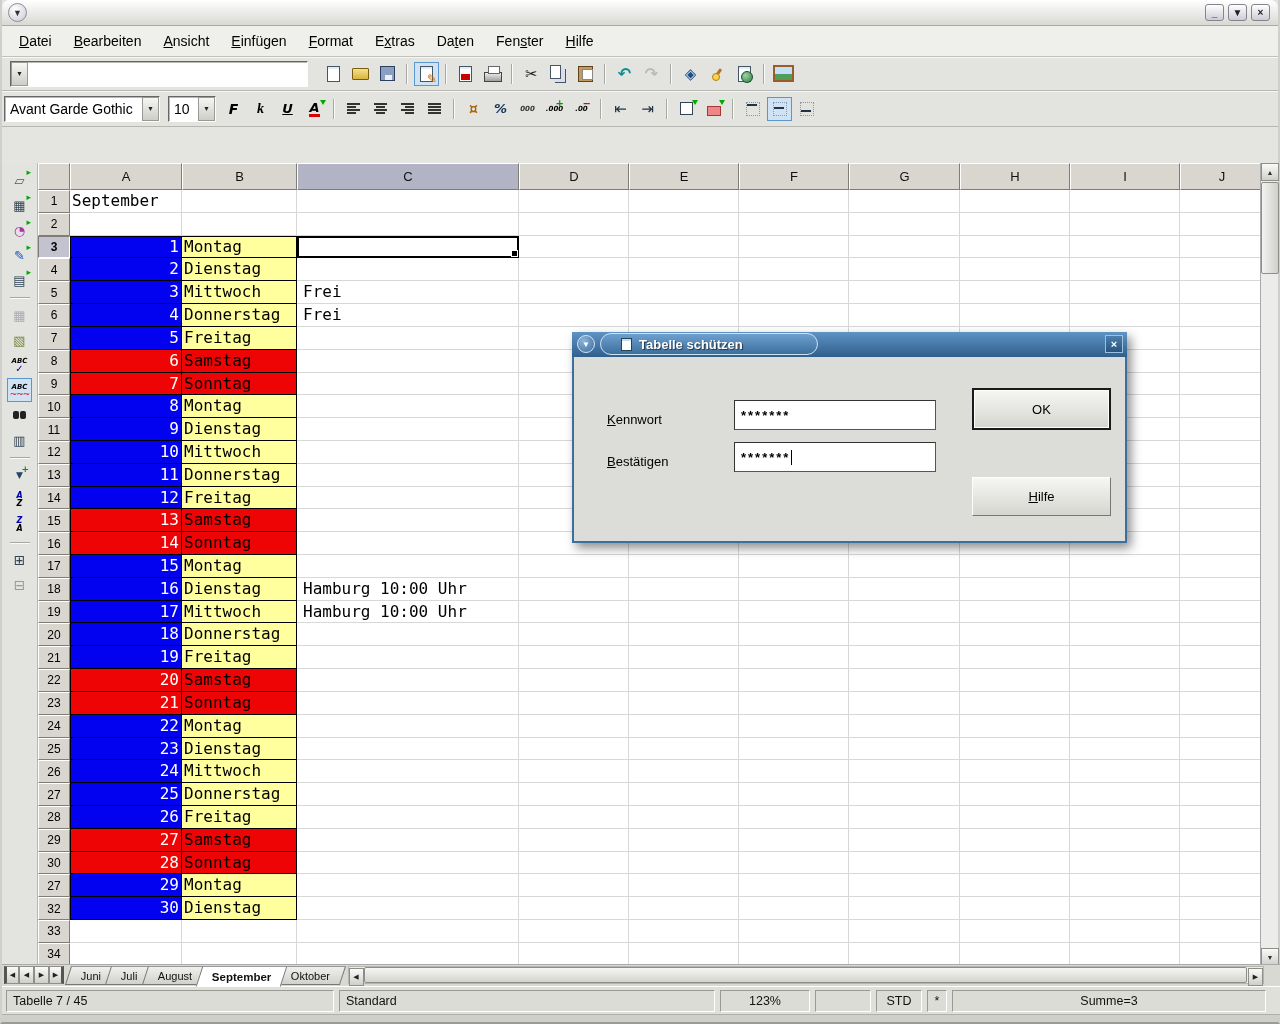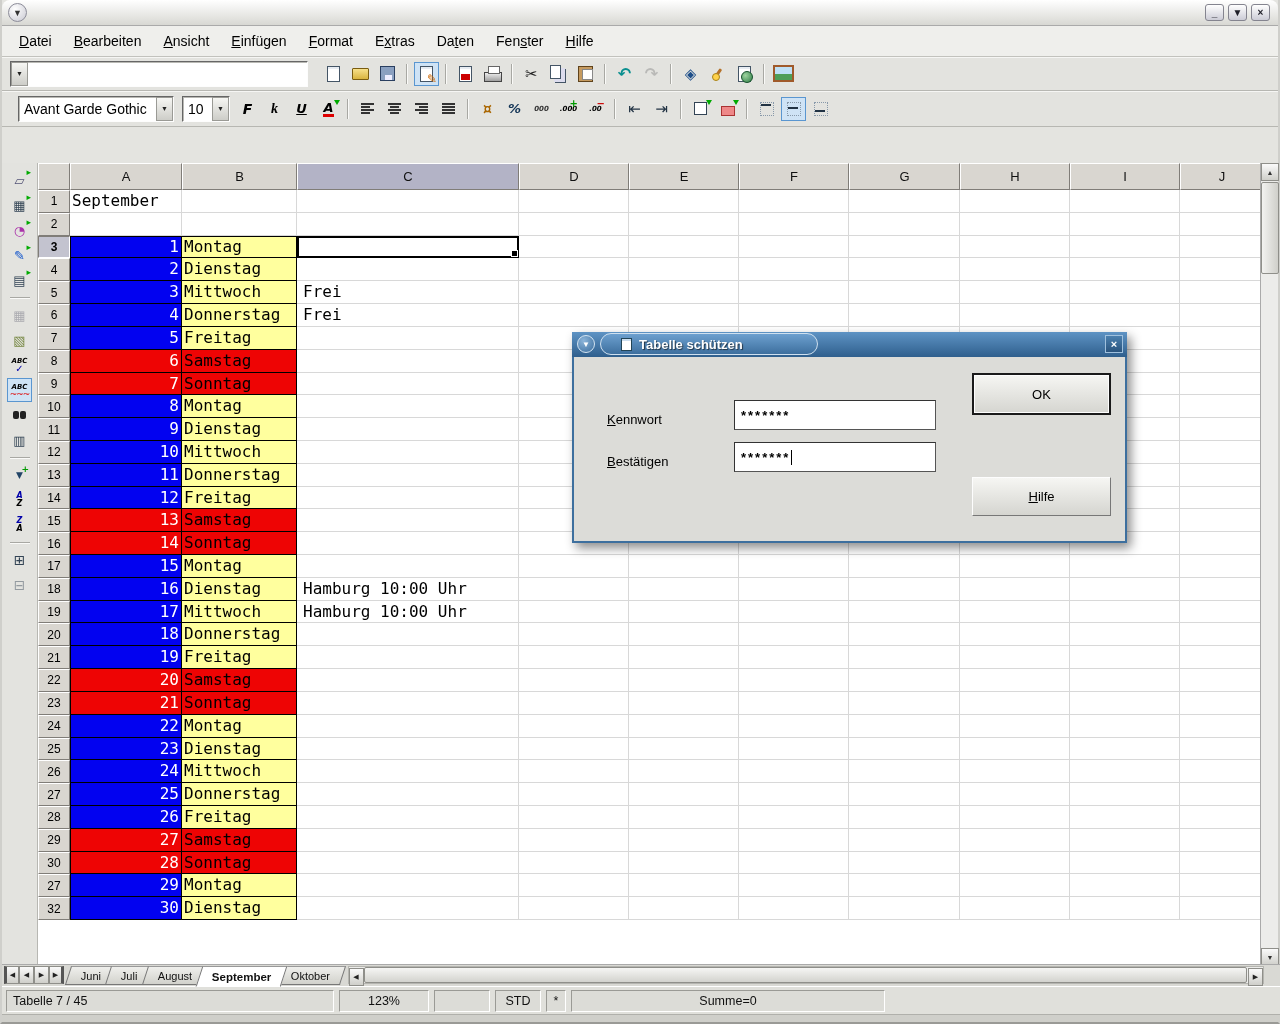--- a/index.html
+++ b/index.html
@@ -28,21 +28,21 @@
   .tbtn.disabled{opacity:.45}
   .tsep{width:2px;height:20px;margin:0 5px;border-left:1px solid #a8a8a3;border-right:1px solid #fafaf8}
   .ti{position:relative;width:100%;height:100%;display:flex;align-items:center;justify-content:center;font-family:"DejaVu Sans",sans-serif}
   .sunken{background:#fff;border:1px solid #777;border-top-color:#666;border-left-color:#666;border-bottom-color:#fdfdfd;border-right-color:#fdfdfd;box-shadow:inset 1px 1px 0 #b9b9b4}
   .combo{display:flex;align-items:center;height:26px}
   .combo .val{flex:1;height:100%;display:flex;align-items:center;padding-left:5px;font-size:14px;overflow:hidden;white-space:nowrap}
   .dd{width:17px;height:100%;background:linear-gradient(#f6f6f3,#cdcdc8);border:1px solid #9a9a95;display:flex;align-items:center;justify-content:center;font-size:7px;color:#222}
 
   #funcbar{top:57px;height:34px;padding-left:8px}
   #urlbox{width:298px;height:26px;margin-right:12px}
-  #fmtbar{top:91px;height:36px;padding-left:16px}
+  #fmtbar{top:91px;height:36px;padding-left:2px}
   #fontbox{width:156px;height:26px;margin-right:8px}
   #sizebox{width:48px;height:26px;margin-right:4px}
   #formulabar{top:127px;height:36px;padding-left:6px}
   #cellref{width:162px;height:25px;margin-right:10px}
   #formula-input{flex:1;height:25px;margin:0 8px 0 6px}
 
   
   .docshape::before{content:"";width:11px;height:14px;background:#fff;border:1px solid #456;box-shadow:inset 0 2px #e7ecf2}
   .ic-open::before{content:"";width:15px;height:10px;background:linear-gradient(#f7e08a,#d9b43f);border:1px solid #7a5c10;border-radius:1px}
   .ic-save::before{content:"";width:13px;height:13px;background:#8aa0c0;border:1px solid #2a3f60}
@@ -171,21 +171,21 @@
   .dlg-circle{position:absolute;left:5px;top:3px;width:18px;height:18px;border-radius:50%;background:radial-gradient(circle at 35% 30%,#8cb5da,#3a6c9c);border:1px solid #d5e5f2;display:flex;align-items:center;justify-content:center;font-size:8px;color:#fff}
   .dlg-capsule{position:absolute;left:28px;top:1px;height:22px;width:218px;border-radius:11px;background:linear-gradient(#6da0cf,#3d6f9e);border:1px solid #cfe0ef;display:flex;align-items:center;padding-left:20px}
   .dlg-doc{width:11px;height:13px;background:#fff;border:1px solid #245;box-shadow:inset 0 2px #cde;margin-right:7px}
   .dlg-title-text{color:#fff;font-weight:bold;font-size:13px;text-shadow:1px 1px 1px #234}
   .dlg-close{position:absolute;right:4px;top:3px;width:18px;height:18px;background:linear-gradient(#4a7fae,#2a547e);border:1px solid #9fc0dd;display:flex;align-items:center;justify-content:center;color:#fff;font-weight:bold;font-size:11px}
   .dlg-label{position:absolute;left:33px;font-size:13px;color:#000}
   .dlg-label u{text-decoration:underline}
   .dlg-input{position:absolute;left:160px;width:202px;height:30px;background:#fff;border:1px solid #555;border-top-color:#333;border-left-color:#333;display:flex;align-items:center;padding-left:6px;font-weight:bold;letter-spacing:2px;font-size:13px}
   .caret{display:inline-block;width:1px;height:15px;background:#000;margin-left:1px}
   .dlg-btn{position:absolute;left:398px;width:139px;background:linear-gradient(#f6f6f3,#d5d5d0);border:1px solid #777;border-top-color:#fdfdfd;border-left-color:#fdfdfd;display:flex;align-items:center;justify-content:center;font-size:13px;color:#000}
-  #btn-ok{top:41px;height:42px;border:2px solid #1a1a1a;box-shadow:inset 0 0 0 1px #fdfdfd}
+  #btn-ok{top:56px;height:42px;border:2px solid #1a1a1a;box-shadow:inset 0 0 0 1px #fdfdfd}
   #btn-cancel{top:91px;height:38px}
   #btn-help{top:145px;height:39px}
   .dlg-btn u{text-decoration:underline}
 </style>
 </head>
 <body>
 
 <div id="win">
 
   <div id="titlebar">
@@ -825,20 +825,46 @@
           <div class="cell name yellow" style="width: 115px;">Dienstag</div>
           <div class="cell" style="width: 222px;"></div>
           <div class="cell" style="width: 110px;"></div>
           <div class="cell" style="width: 110px;"></div>
           <div class="cell" style="width: 110px;"></div>
           <div class="cell" style="width: 111px;"></div>
           <div class="cell" style="width: 110px;"></div>
           <div class="cell" style="width: 110px;"></div>
           <div class="cell" style="width: 84px;"></div>
         </div>
+        <div class="grow">
+          <div class="rh">33</div>
+          <div class="cell" style="width: 112px;"></div>
+          <div class="cell" style="width: 115px;"></div>
+          <div class="cell" style="width: 222px;"></div>
+          <div class="cell" style="width: 110px;"></div>
+          <div class="cell" style="width: 110px;"></div>
+          <div class="cell" style="width: 110px;"></div>
+          <div class="cell" style="width: 111px;"></div>
+          <div class="cell" style="width: 110px;"></div>
+          <div class="cell" style="width: 110px;"></div>
+          <div class="cell" style="width: 84px;"></div>
+        </div>
+        <div class="grow">
+          <div class="rh">34</div>
+          <div class="cell" style="width: 112px;"></div>
+          <div class="cell" style="width: 115px;"></div>
+          <div class="cell" style="width: 222px;"></div>
+          <div class="cell" style="width: 110px;"></div>
+          <div class="cell" style="width: 110px;"></div>
+          <div class="cell" style="width: 110px;"></div>
+          <div class="cell" style="width: 111px;"></div>
+          <div class="cell" style="width: 110px;"></div>
+          <div class="cell" style="width: 110px;"></div>
+          <div class="cell" style="width: 84px;"></div>
+        </div>
       </div>
   </div>
 
   <div id="vscroll">
     <div class="sbtn">▲</div>
     <div id="vthumb"></div>
     <div class="sbtn" id="vdown">▼</div>
   </div>
 
   <div id="tabstrip">
@@ -868,25 +894,26 @@
     <div id="hscroll">
       <div class="navb">◀</div>
       <div id="hthumb"></div>
       <div class="navb">▶</div>
     </div>
     <div id="tabcorner"></div>
   </div>
 
   <div id="statusbar">
       <div class="spanel" style="width: 328px; justify-content: flex-start;">Tabelle 7 / 45</div>
+      <div class="spanel" style="width: 376px; justify-content: flex-start;">Standard</div>
       <div class="spanel" style="width: 90px; justify-content: center;">123%</div>
       <div class="spanel" style="width: 56px; justify-content: center;"></div>
       <div class="spanel" style="width: 46px; justify-content: center;">STD</div>
       <div class="spanel" style="width: 20px; justify-content: center;">*</div>
-      <div class="spanel" style="width: 314px; justify-content: center;">Summe=0</div>
+      <div class="spanel" style="width: 314px; justify-content: center;">Summe=3</div>
     </div>
   <div id="bottomframe"></div>
 
   <div id="dialog">
     <div id="dlg-title">
       <div class="dlg-circle">▼</div>
       <div class="dlg-capsule">
         <span class="dlg-doc"></span>
         <span class="dlg-title-text">Tabelle schützen</span>
       </div>

